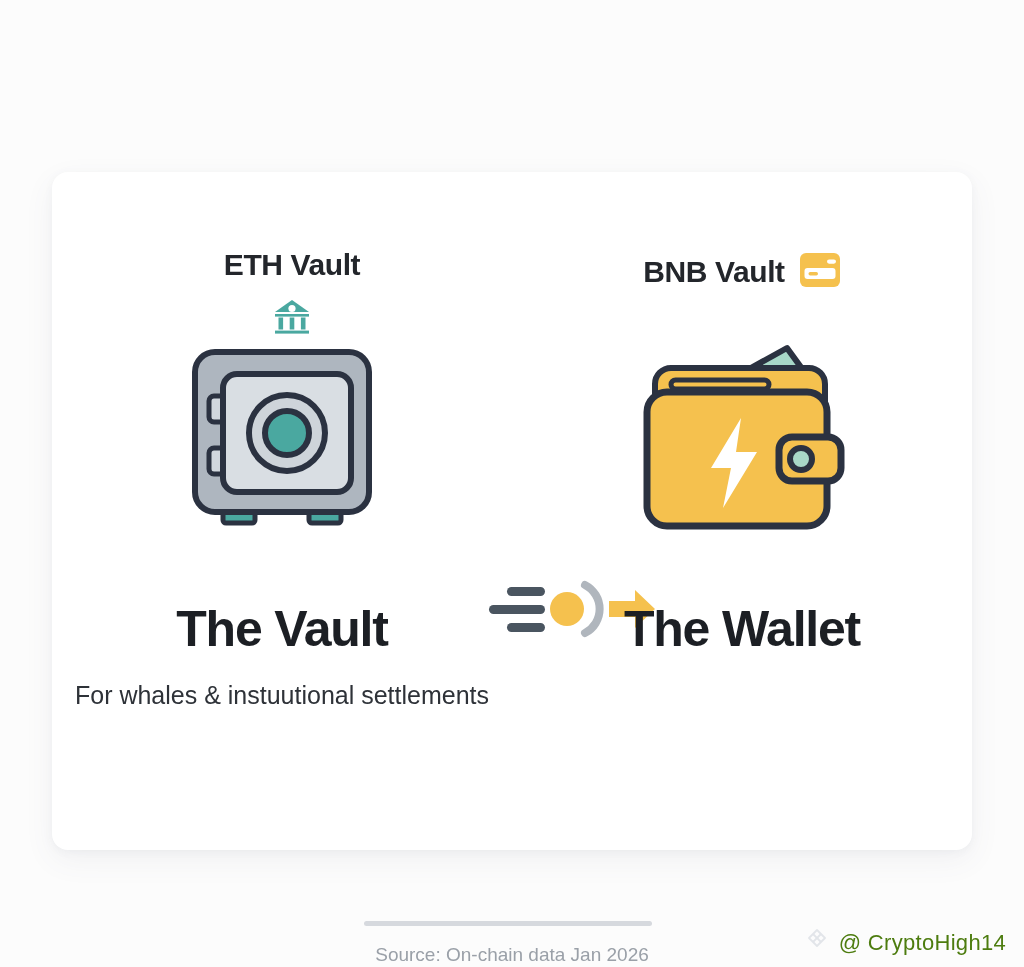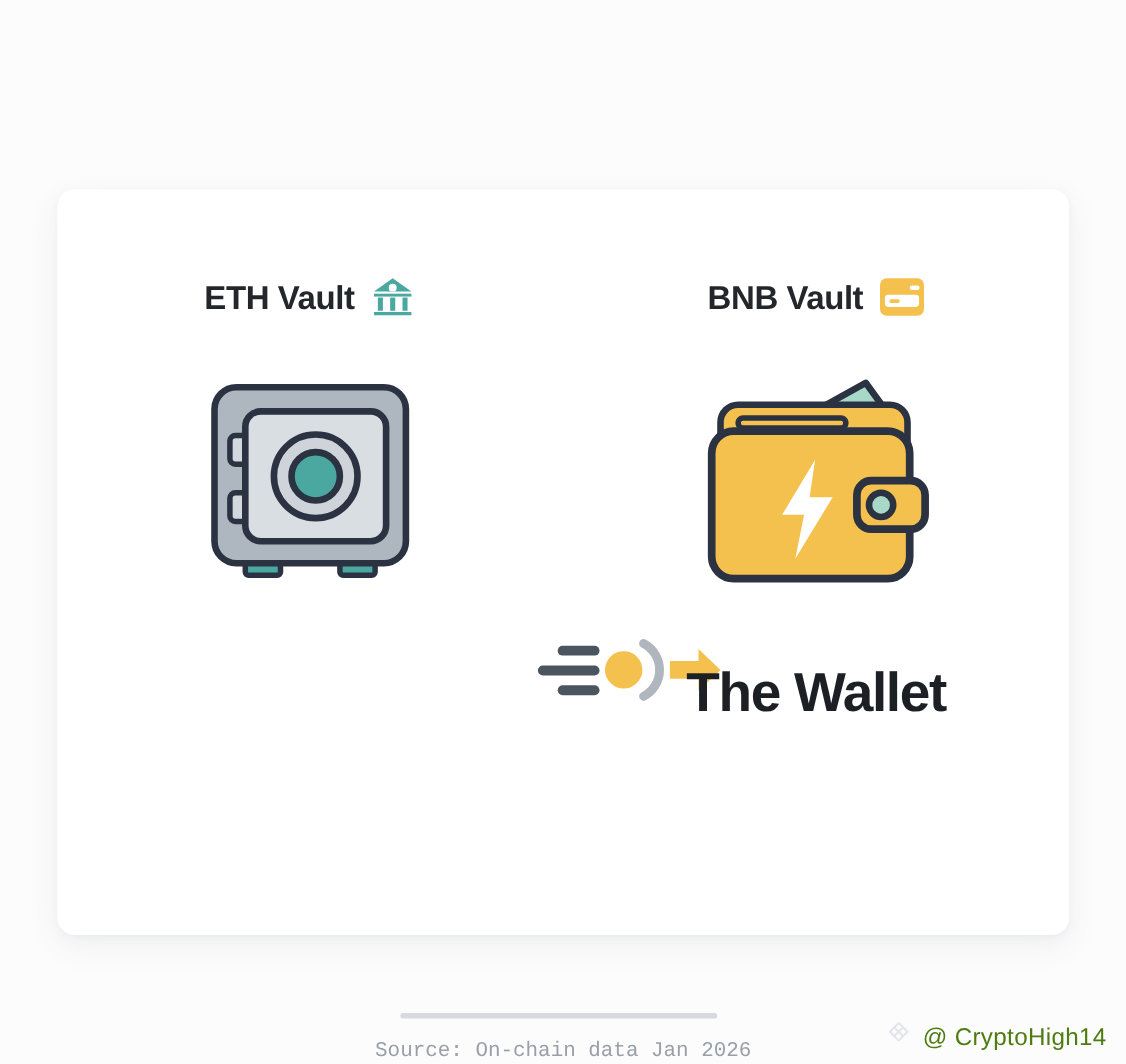--- a/index.html
+++ b/index.html
@@ -30,21 +30,21 @@
 
   
   .col-header {
     position: absolute;
     top: 76px;
     display: flex;
     align-items: center;
     gap: 14px;
     height: 48px;
   }
-  .col-header.left  { left: 0; width: 460px; justify-content: center; }
+  .col-header.left  { left: 10px; width: 460px; justify-content: flex-start; flex-direction: column; }
   .col-header.right { left: 460px; width: 460px; justify-content: center; }
 
   .col-header-label {
     font-size: 30px;
     font-weight: bold;
     color: #23262b;
     letter-spacing: -0.4px;
     white-space: nowrap;
   }
 
@@ -103,21 +103,20 @@
     background: #d6d9de;
   }
   .footer-source {
     position: absolute;
     left: 0;
     top: 944px;
     width: 1024px;
     text-align: center;
     font-size: 19px;
     color: #9aa0a8;
-    font-family: Liberation Mono, monospace;
   }
 
   .watermark {
     position: absolute;
     right: 18px;
     top: 927px;
     display: flex;
     align-items: center;
     gap: 9px;
     color: #e2e5e9;
@@ -207,20 +206,24 @@
         <rect x="10" y="52" width="180" height="134" rx="20" fill="#f5c14e" stroke="#2b3241" stroke-width="7"></rect>
 
         <path d="M104 78 L74 128 L94 128 L86 168 L120 112 L99 112 Z" fill="#ffffff"></path>
 
         <rect x="142" y="97" width="62" height="44" rx="13" fill="#f5c14e" stroke="#2b3241" stroke-width="7"></rect>
         <circle cx="164" cy="119" r="11" fill="#a8d8c8" stroke="#2b3241" stroke-width="6"></circle>
       </svg>
     </span>
   </div>
 
+  <div class="col-body left">
+    <h2 class="col-title">The Vault</h2>
+    <p class="col-sub">For whales &amp; instuutional settlements</p>
+  </div>
 
   <div class="col-body right">
     <h2 class="col-title">The Wallet</h2>
   </div>
 
 </div>
 
 <div class="footer-divider"></div>
 
 <div class="footer-source">Source: On-chain data Jan 2026</div>

